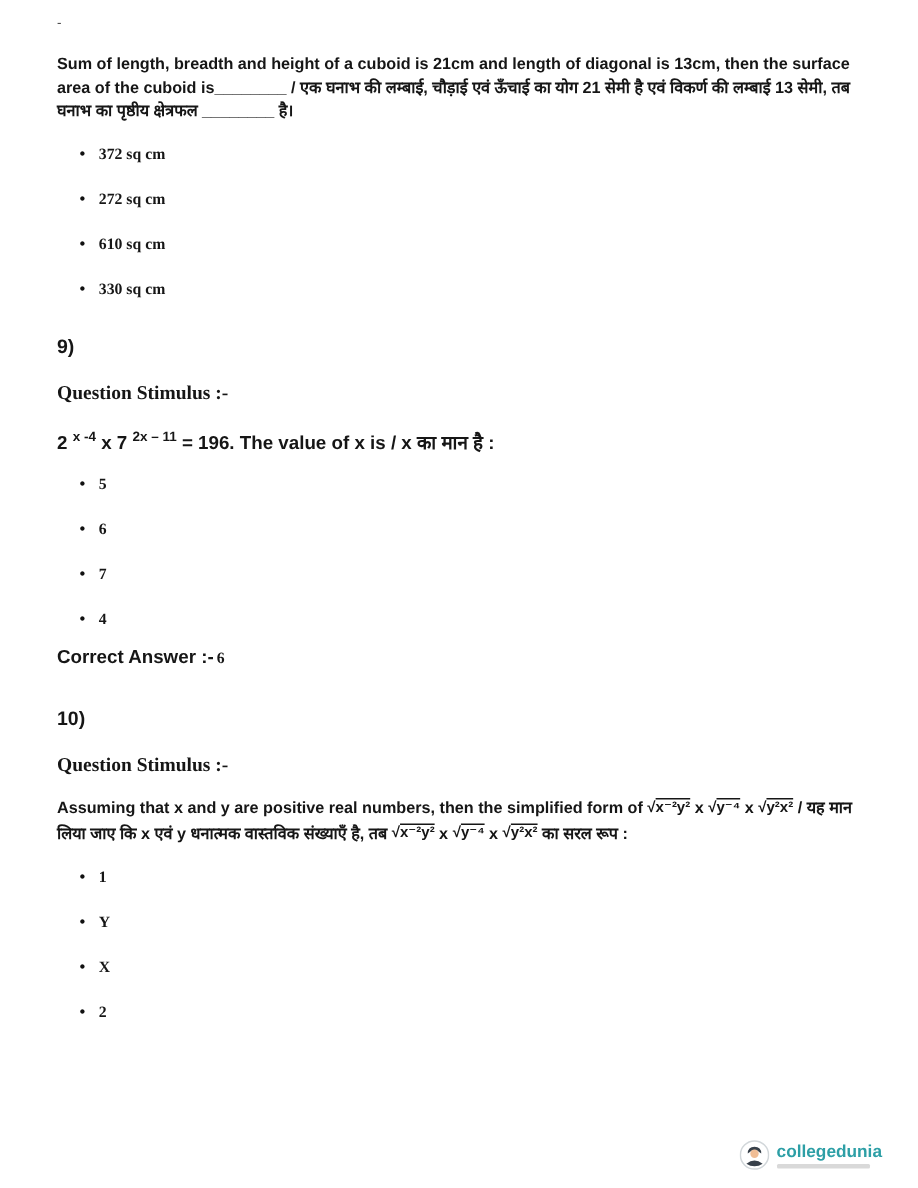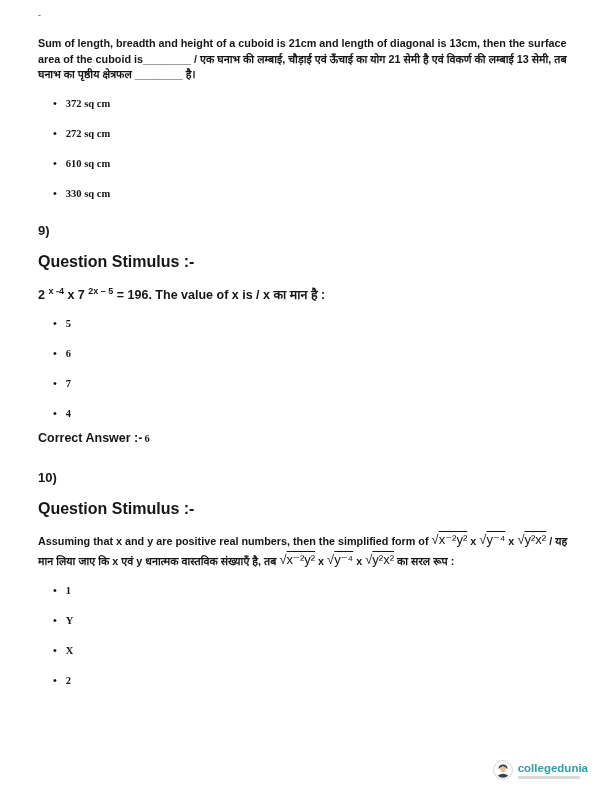--- a/index.html
+++ b/index.html
@@ -23,26 +23,26 @@
   .bullet { font-size:11px; margin-right:9px; color:#111; }
   .serif {
     font-family:"Liberation Serif","DejaVu Serif",serif;
     font-weight:bold; font-size:10.5px;
   }
 
   .answer-row { margin:0; font-weight:bold; font-size:12.5px; line-height:15px; }
   .ans-value { margin-left:2px; }
 
   .q-num  { margin:24px 0 0 0; font-weight:bold; font-size:13px;   line-height:15px; }
-  .stim   { margin:16px 0 0 0; font-weight:bold; font-size:16px; line-height:15px; }
+  .stim   { margin:16px 0 0 0; font-weight:bold; font-size:13px; line-height:15px;font-family:Liberation Serif, serif; }
 
   .expr { margin:14px 0 0 0; font-weight:bold; font-size:12.5px; line-height:16px; }
   .expr sup { font-size:9px; font-weight:bold; }
 
-  .rad { font-weight:normal; white-space:nowrap; vertical-align:1px; font-size:13px; }
+  .rad { font-weight:bold; white-space:nowrap; vertical-align:1px; font-size:10px; }
   .radicand { text-decoration:overline; }
   .mult { font-weight:bold; }
 
   .brandbox {
     position:absolute; right:24px; bottom:12px;
     display:flex; align-items:center; gap:5px;
   }
   .brand-text-wrap { display:flex; flex-direction:column; }
   .brand-text { color:#2d9fa6; font-size:11.5px; font-weight:bold; line-height:12px; }
   .brand-tagline { height:3px; width:62px; background:#d9d9d9; border-radius:1px; margin-top:2px; }
@@ -72,21 +72,21 @@
     <li>
         <span class="bullet">•</span>
         <span class="serif">330 sq cm</span>
       </li>
   </ul>
 
 
   <p class="q-num">9)</p>
   <p class="stim">Question Stimulus :-</p>
 
-  <p class="expr"><span>2 </span><sup>x -4</sup><span> x 7 </span><sup>2x – 5</sup><span> = 196.  The value of x is / x का मान है :</span></p>
+  <p class="expr"><span>2 </span><sup>x -4</sup><span> x 7 </span><sup>2x – 11</sup><span> = 196.  The value of x is / x का मान है :</span></p>
 
   <ul class="options">
     <li>
         <span class="bullet">•</span>
         <span class="serif">5</span>
       </li>
     <li>
         <span class="bullet">•</span>
         <span class="serif">6</span>
       </li>

